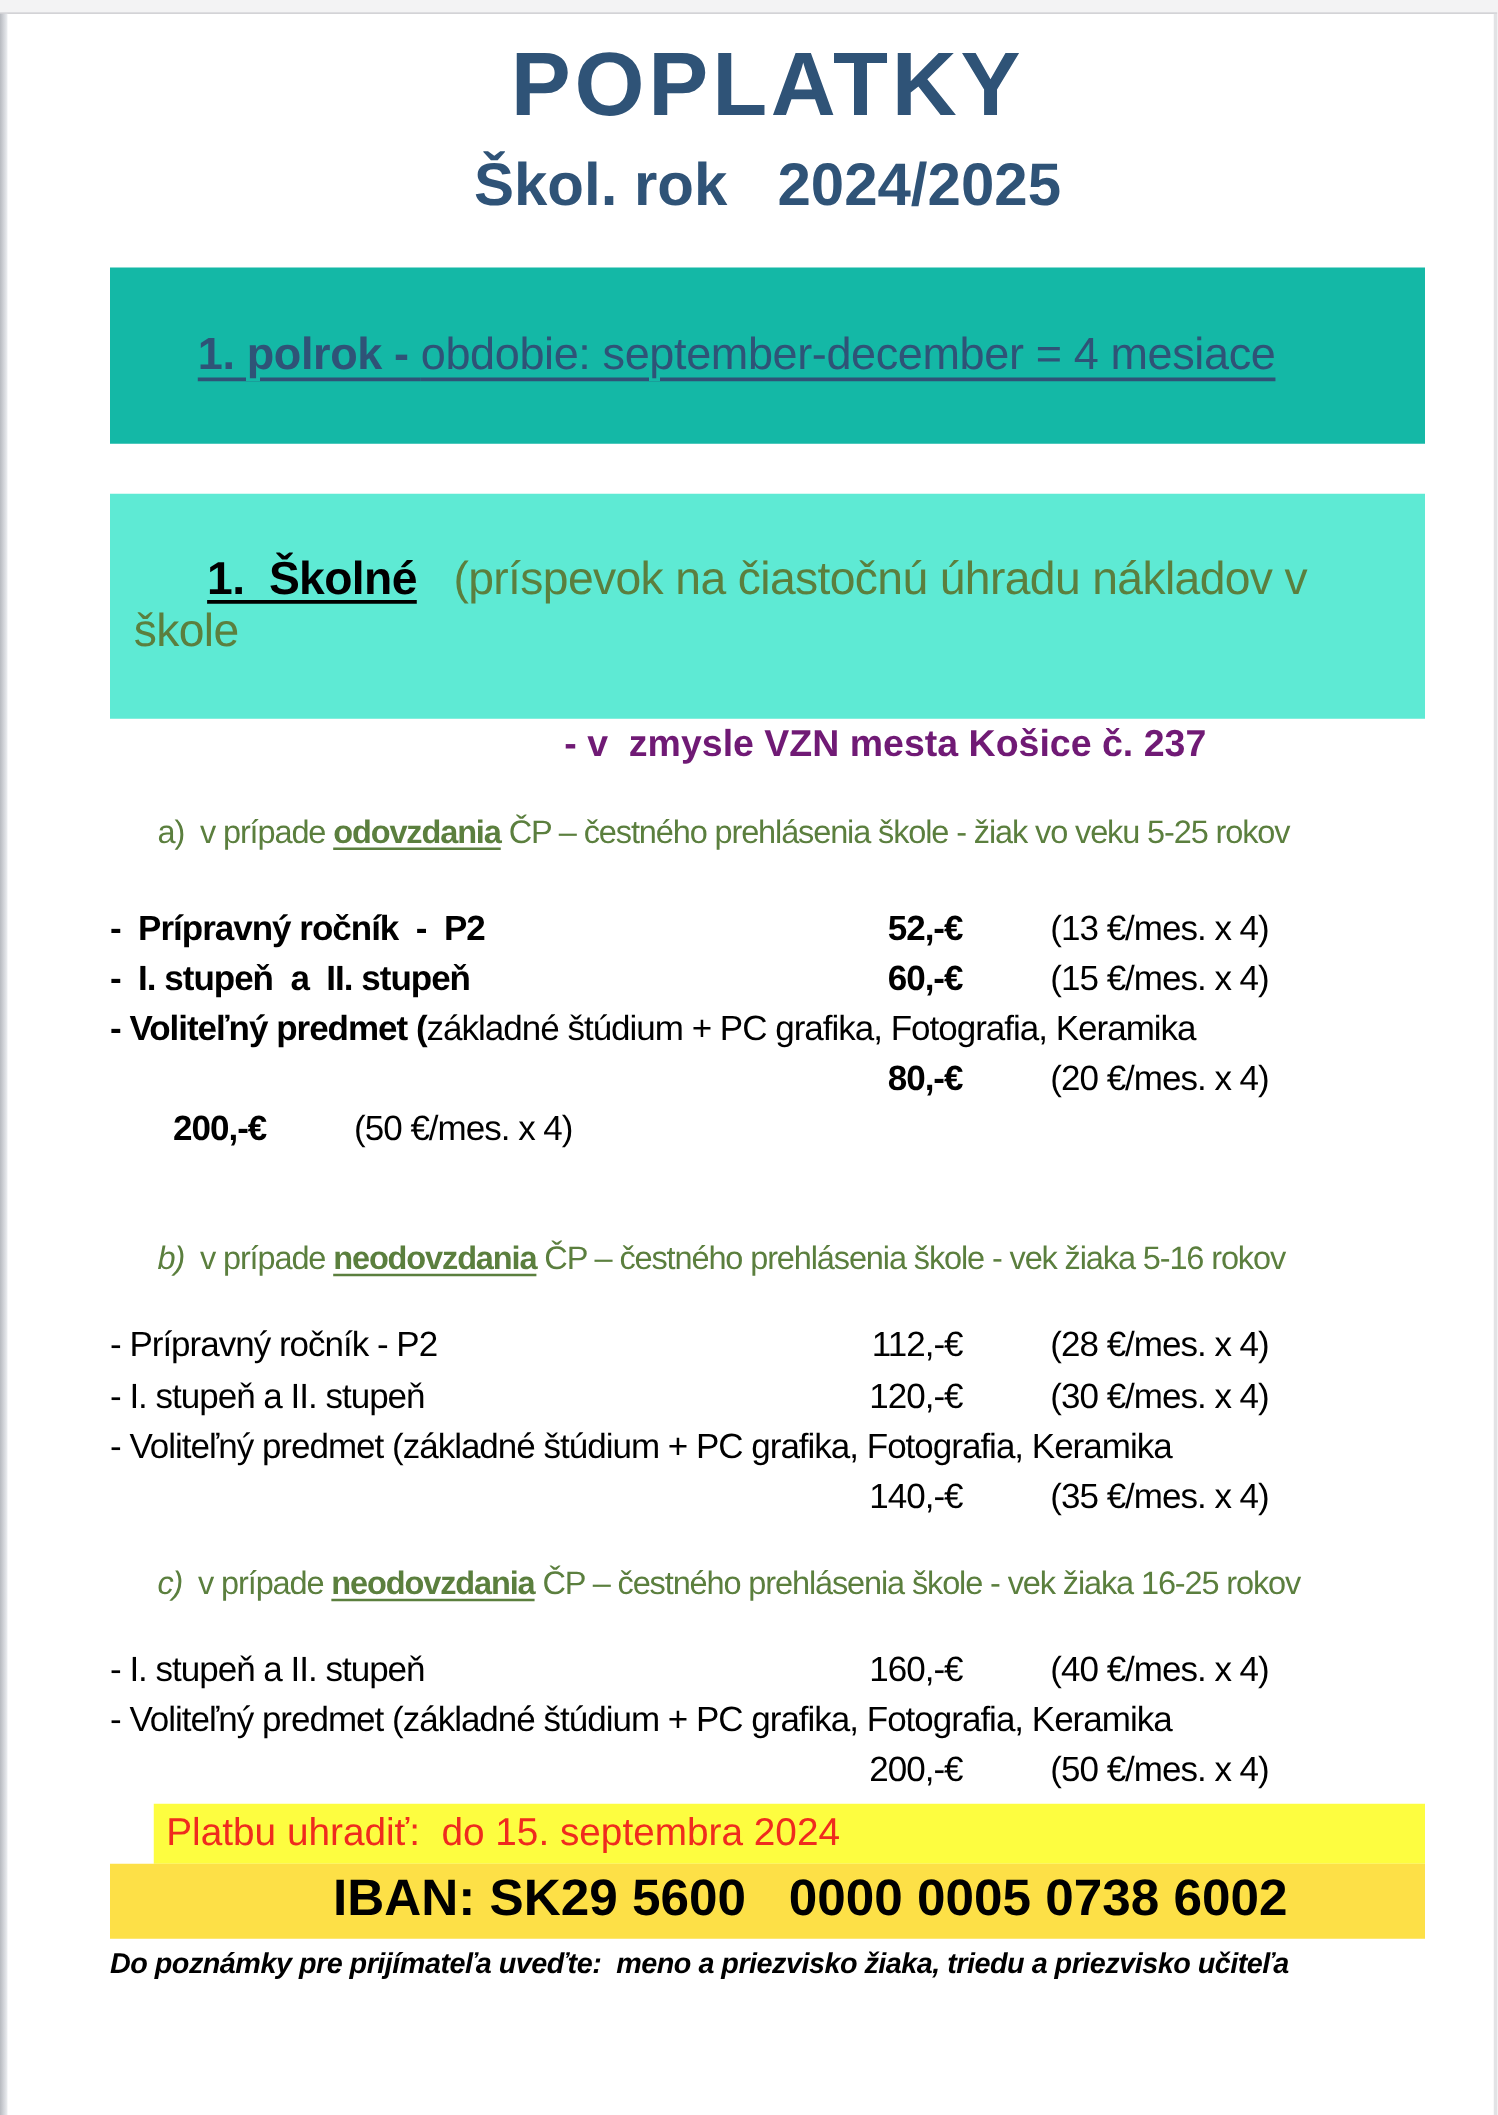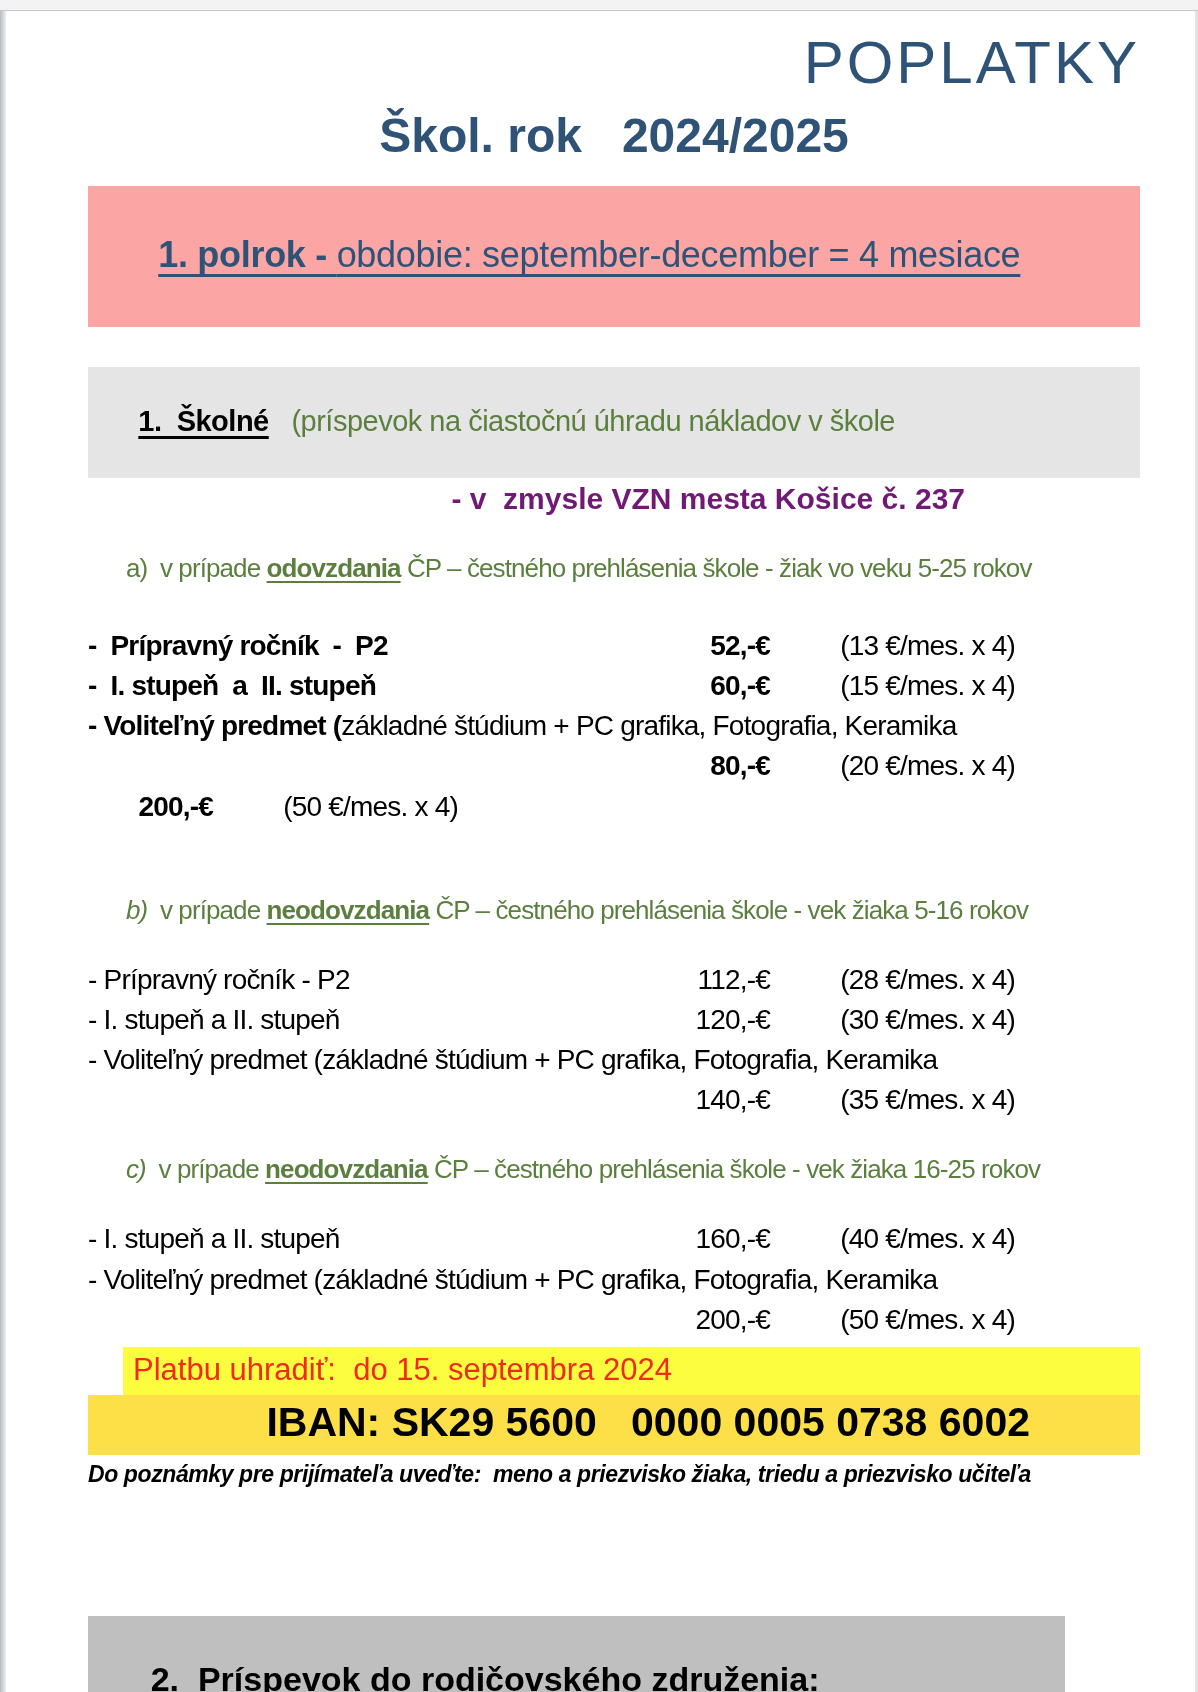--- a/index.html
+++ b/index.html
@@ -11,31 +11,31 @@
   .chrome-top { position:absolute; top:0; left:0; right:0; height:10px;
     background:#f3f3f4; border-bottom:1px solid #c7c8cb; }
   .chrome-left { position:absolute; top:11px; bottom:0; left:0; width:6px;
     background:linear-gradient(to right,#b7bac0,#edeff2); }
   .chrome-right { position:absolute; top:11px; bottom:0; right:0; width:3px;
     background:#e2e3e5; }
 
   .content { position:absolute; left:88px; right:58px; top:11px; }
   .b { font-weight:bold; }
 
-  .doc-title { margin-top:20px; text-align:right; color:#2f5377;
-    font-weight:normal; font-size:60px; letter-spacing:3px; line-height:1.05; }
+  .doc-title { margin-top:20px; text-align:center; color:#2f5377;
+    font-weight:bold; font-size:72px; letter-spacing:3px; line-height:1.05; }
   .doc-subtitle { margin-top:14px; text-align:center; color:#2f5377;
     font-weight:bold; font-size:48px; white-space:pre-wrap; }
 
-  .banner { margin-top:23px; background:#fca5a5; padding:6px 12px 9px 12px;
+  .banner { margin-top:38px; background:#14b8a6; padding:6px 12px 9px 12px;
     font-size:36px; color:#2f5377; letter-spacing:-0.3px; white-space:pre-wrap; }
   .banner-inner { text-decoration:underline; text-decoration-thickness:3px; text-underline-offset:7px; }
 
-  .h1-bar { margin-top:40px; background:#e5e5e5; padding:5px 6px 7px 5px;
-    font-size:29px; letter-spacing:-0.5px; white-space:pre-wrap; }
+  .h1-bar { margin-top:40px; background:#5eead4; padding:5px 6px 7px 19px;
+    font-size:37px; letter-spacing:-0.5px; white-space:pre-wrap; }
   .h1-black { font-weight:bold; color:#000; text-decoration:underline; text-decoration-thickness:3px; text-underline-offset:5px; }
   .h1-green { color:#5b7f3e; }
 
   .vzn { margin-top:4px; text-align:right; padding-right:175px; color:#701a75;
     font-weight:bold; font-size:30px; white-space:pre-wrap; }
 
   .case-line { margin-top:6px; color:#5b7f3e; font-size:26px; letter-spacing:-0.9px; white-space:pre; }
   .case-line .kw { font-weight:bold; text-decoration:underline; text-underline-offset:4px; }
   .case-letter-italic { font-style:italic; }
 

